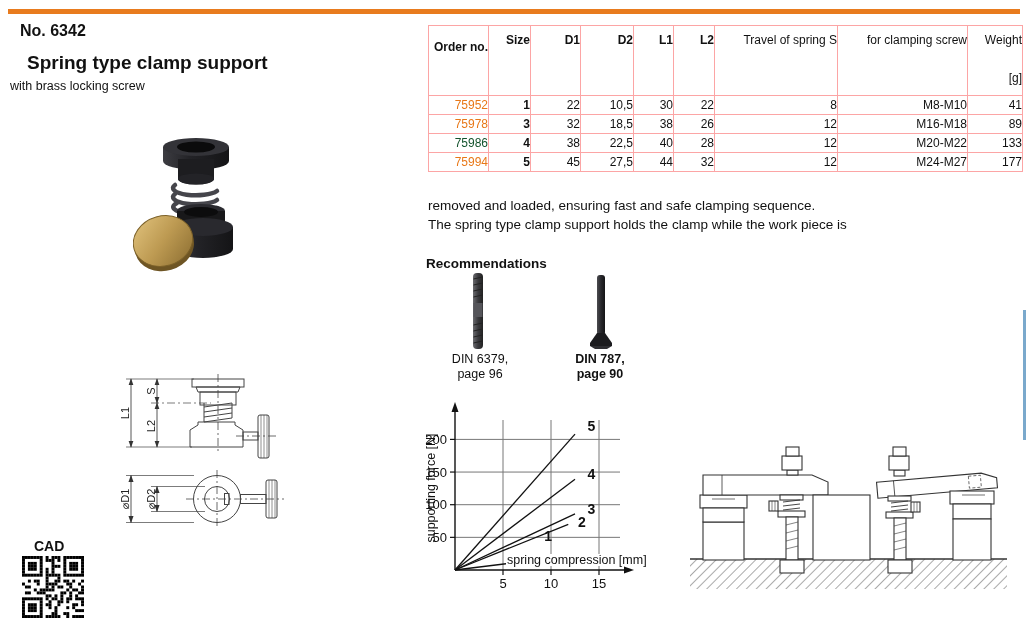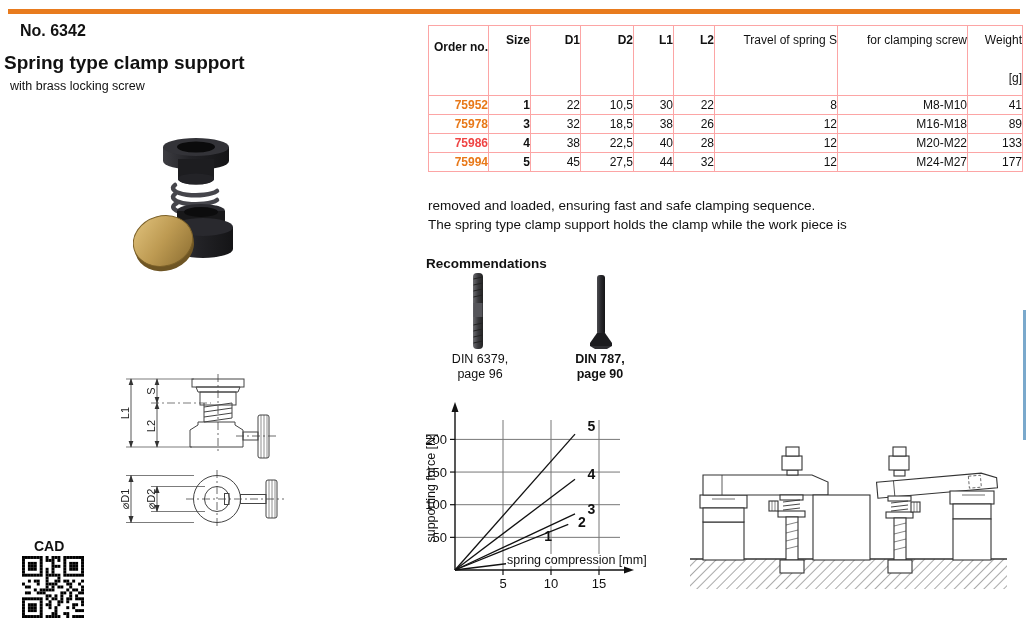--- a/index.html
+++ b/index.html
@@ -2,33 +2,33 @@
 <html><head>
 <meta charset="utf-8">
 <style>
   html,body{margin:0;padding:0;background:#fff;}
   #page{position:relative;width:1028px;height:625px;background:#fff;overflow:hidden;
         font-family:"Liberation Sans",sans-serif;color:#111;}
   .abs{position:absolute;}
   
   #topbar{left:8px;top:9px;width:1012px;height:5px;}
   #product-no{left:10px;top:22px;font-size:16px;font-weight:bold;margin-left:10px;}
-  #title{left:4px;top:52px;font-size:19px;font-weight:bold;}
+  #title{left:27px;top:52px;font-size:19px;font-weight:bold;}
   #subtitle{left:10px;top:79px;font-size:12.5px;}
   
   #spec-table{left:428px;top:25px;}
   table{border-collapse:collapse;table-layout:fixed;width:594px;font-size:12px;}
   th,td{border:1px solid #fca5a5;text-align:right;padding:0;background:#fff;}
   table{border:1.5px solid #000;}
   th{vertical-align:top;padding-top:7px;font-weight:bold;height:56px;}
   th.thin{font-weight:normal;}
   th.order-h{padding-top:13px;line-height:16px;}
   .wcol{display:flex;flex-direction:column;justify-content:space-between;height:52px;padding-bottom:2px;font-weight:normal;}
   td{height:18px;}
-  td.order{font-weight:bold;padding-left:15px;}
+  td.order{font-weight:normal;padding-left:15px;}
   td.size{font-weight:bold;}
   
   #description{left:428px;top:196px;width:490px;font-size:13.5px;line-height:19px;}
   #reco-title{left:426px;top:256px;font-size:13.5px;font-weight:bold;}
   .din-caption{font-size:12.5px;text-align:center;line-height:15px;}
   #din1{left:438px;top:352px;width:84px;}
   #din2{left:558px;top:352px;width:84px;font-weight:bold;}
   
   .ct{font-size:13px;fill:#111;}
   .cs{font-size:14px;font-weight:600;fill:#111;}
@@ -136,21 +136,21 @@
         <td class="size">3</td>
         <td>32</td>
         <td>18,5</td>
         <td>38</td>
         <td>26</td>
         <td>12</td>
         <td>M16-M18</td>
         <td>89</td>
       </tr>
       <tr>
-        <td class="order" style="color:#ef4444">75986</td>
+        <td class="order" style="color:#14532d">75986</td>
         <td class="size">4</td>
         <td>38</td>
         <td>22,5</td>
         <td>40</td>
         <td>28</td>
         <td>12</td>
         <td>M20-M22</td>
         <td>133</td>
       </tr>
       <tr>

